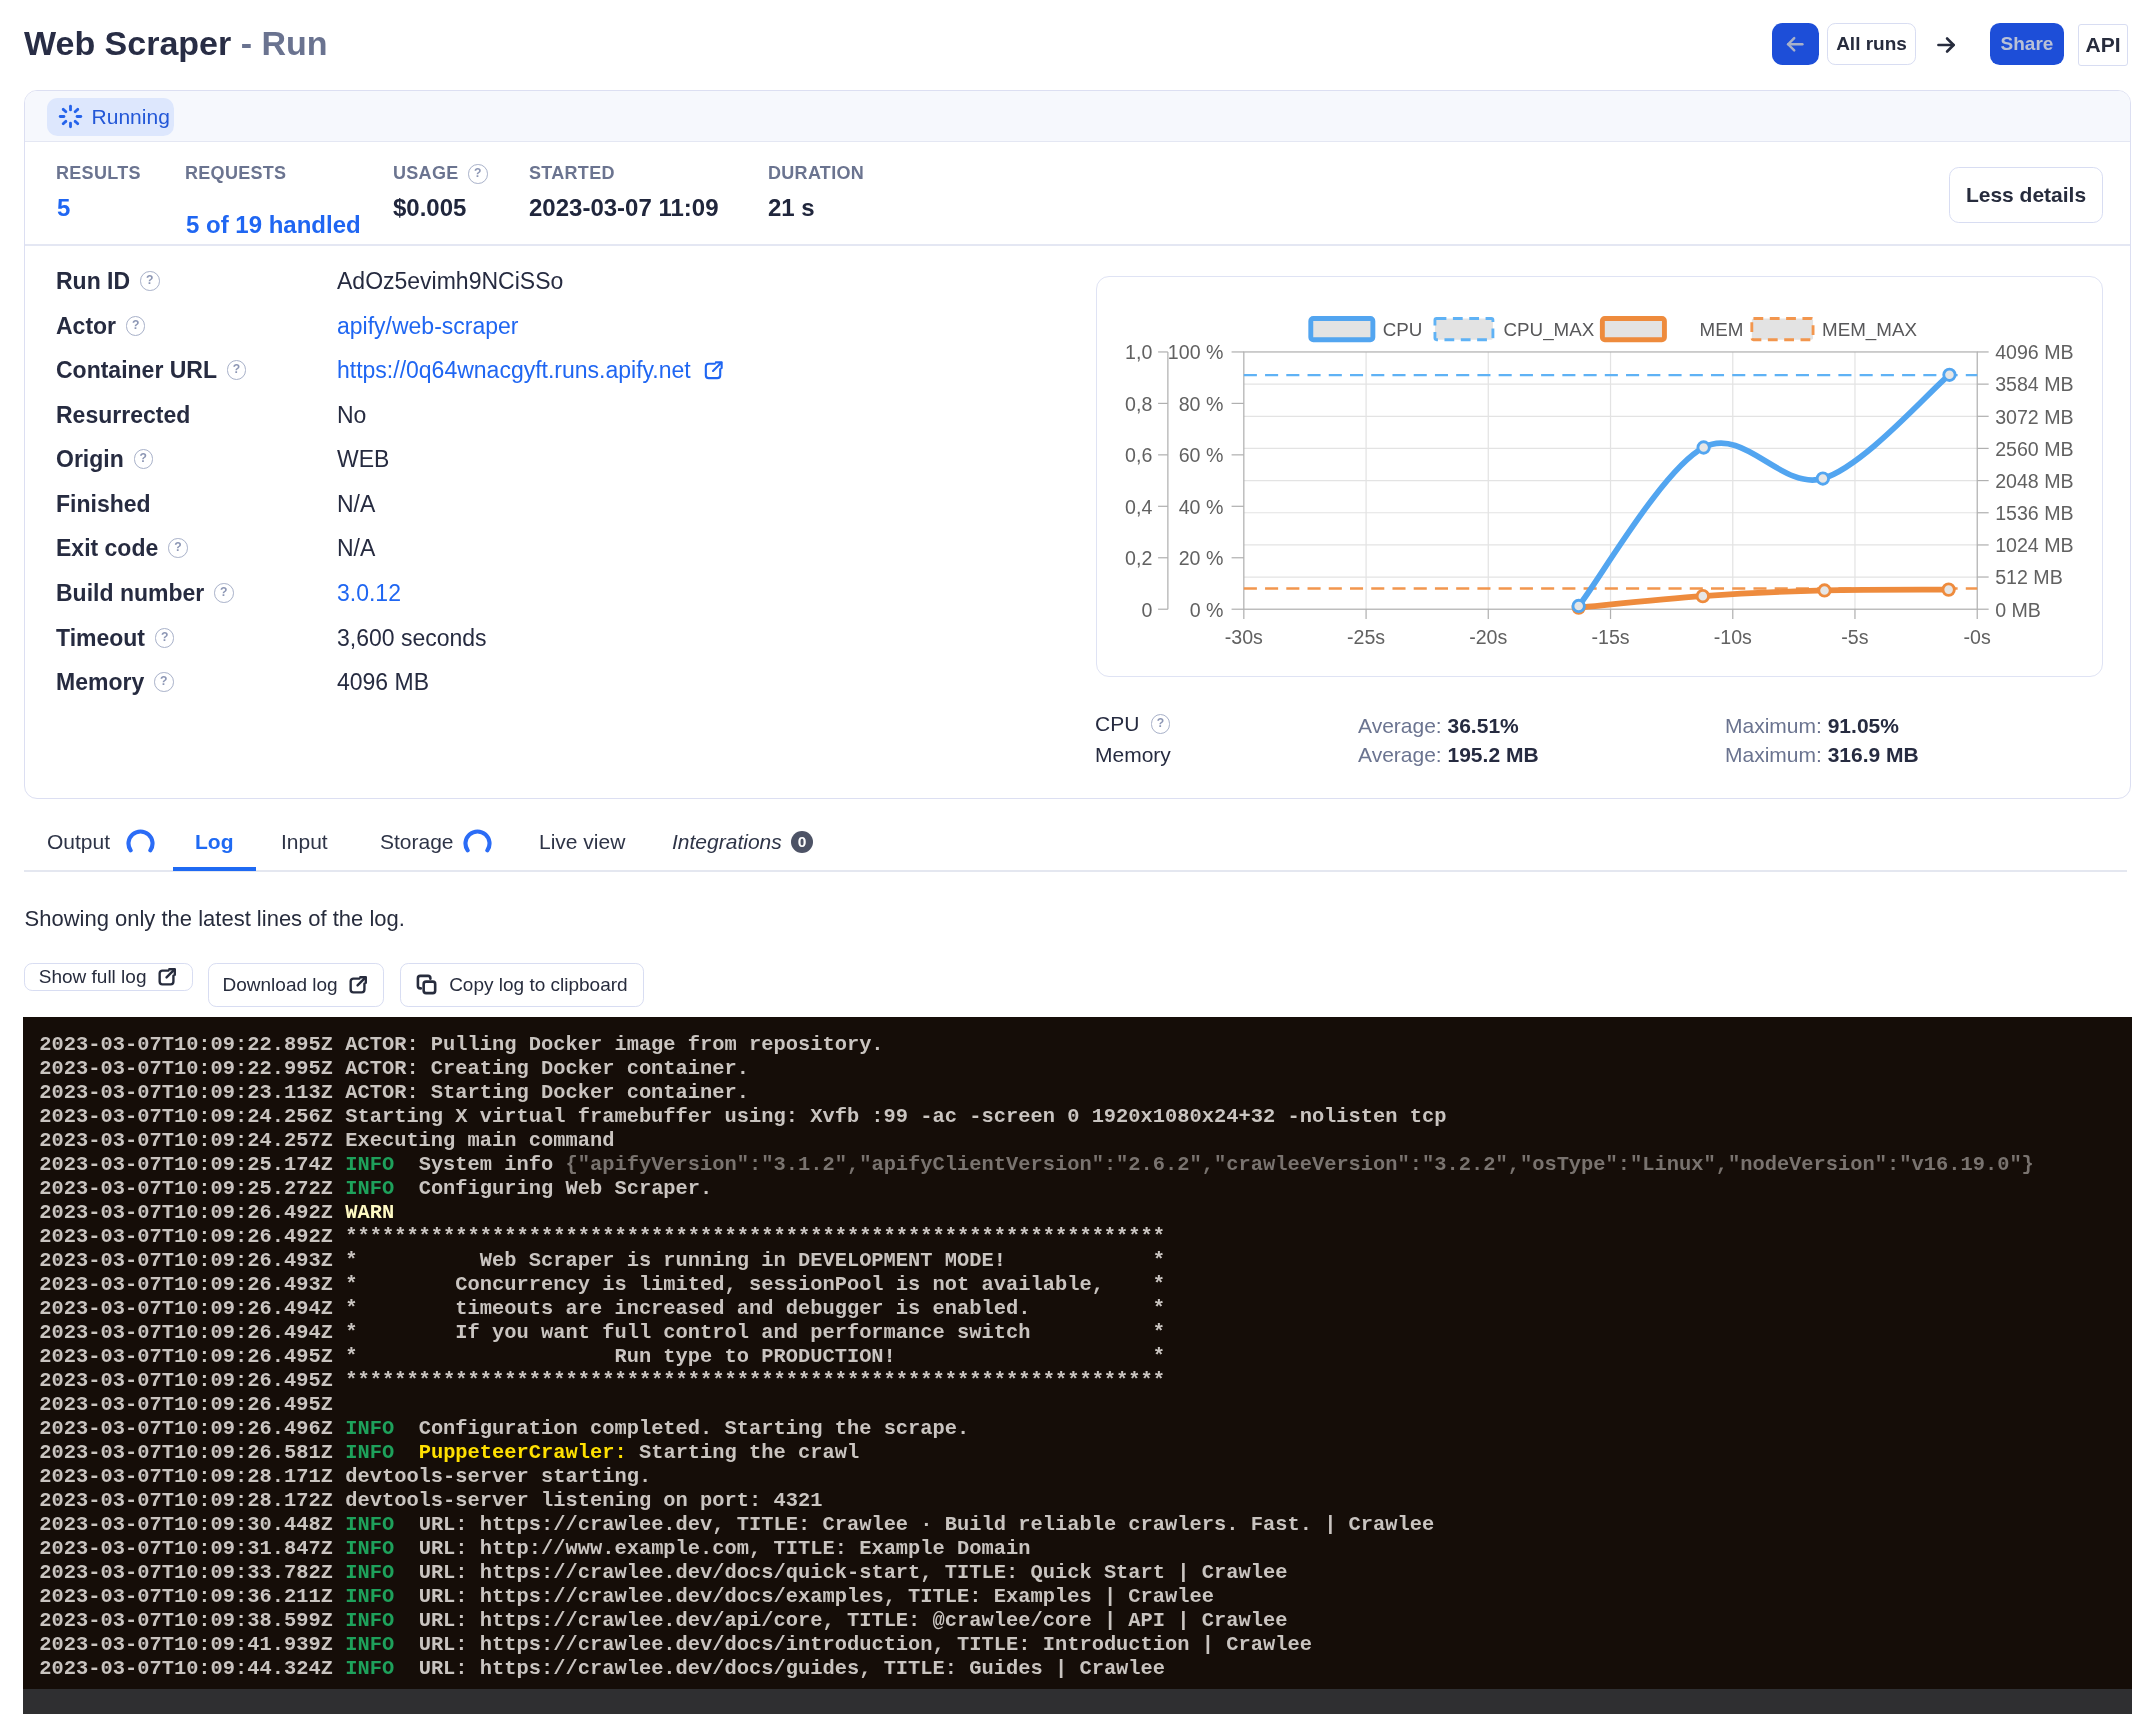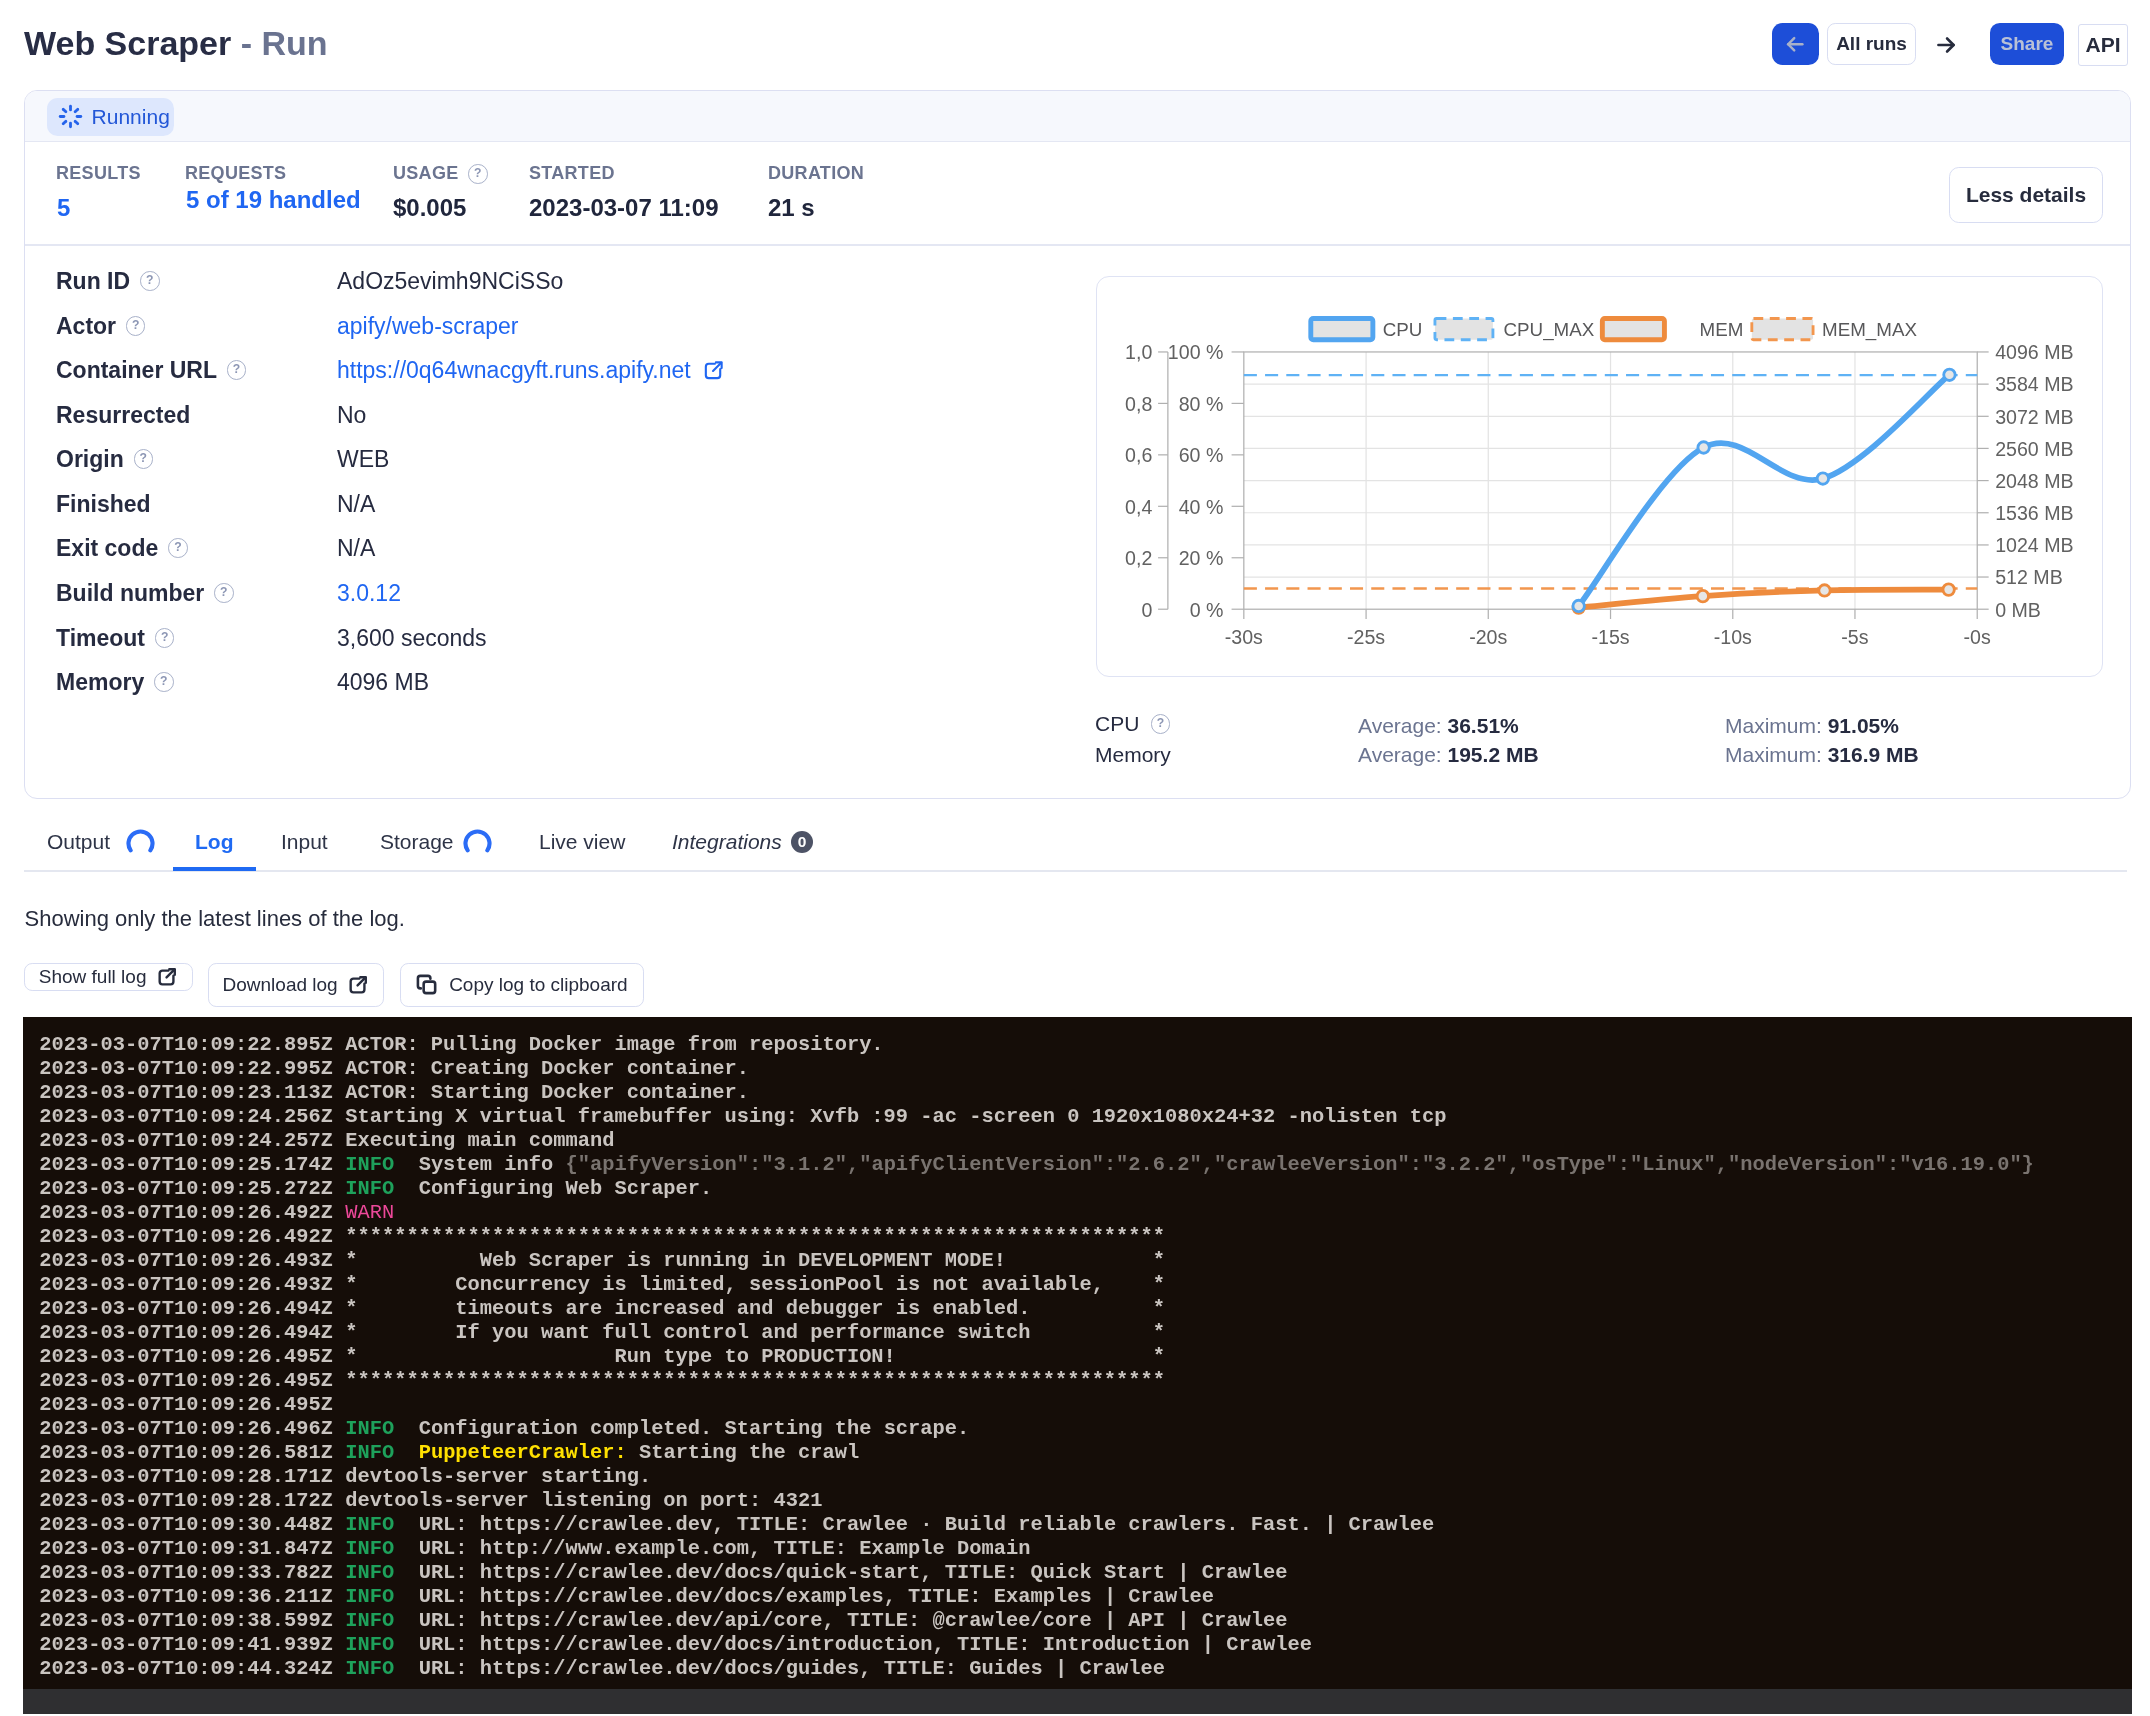--- a/index.html
+++ b/index.html
@@ -7,21 +7,21 @@
 .b{font-weight:bold;}
 .blue{color:#1f66f2;}
 .lbl{font-weight:bold;font-size:18px;color:#6b7490;letter-spacing:0.3px;}
 .val{font-weight:bold;font-size:24px;color:#20263c;}
 .qi{display:inline-block;width:19.6px;height:19.6px;border:1.6px solid #a8b1c9;border-radius:50%;color:#8c96b4;font-size:12.2px;font-weight:bold;text-align:center;line-height:16.3px;box-sizing:border-box;}
 .rowlab{font-size:23px;font-weight:bold;color:#262b40;display:flex;align-items:center;gap:9.8px;height:28px;}
 .rowval{font-size:23px;color:#262b40;display:flex;align-items:center;gap:11.4px;height:28px;}
 .btn{box-sizing:border-box;border:1.6px solid #d8ddf2;border-radius:8.2px;background:#fff;display:flex;align-items:center;justify-content:center;font-weight:bold;color:#272c3d;}
 .btn.dis{background:#1d4ed8;border:none;color:#b9c1d6;}
 .lg{color:#1ea15b;}
-.ly{color:#ec4899;font-weight:normal;}
+.ly{color:#fef9c3;font-weight:bold;}
 .ld{color:#79736f;}
 .ly2{color:#ffe000;}
 .val.blue,.rowval.blue,span.blue{color:#1f66f2 !important;}
 </style></head>
 <body>
 
 <div class="abs" style="left:24px;top:24px;font-size:34px;font-weight:bold;color:#282d45;">Web Scraper <span style="color:#6a7390;">- Run</span></div>
 <div class="abs btn dis" style="left:1772px;top:23px;width:47px;height:42px;border-radius:10.6px;">
   <svg width="24.5" height="24.5" viewBox="0 0 24 24" fill="none" stroke="#a9b1c8" stroke-width="2.4" stroke-linecap="round" stroke-linejoin="round">
       <path d="M19 12H5"></path>
@@ -53,21 +53,21 @@
         <line x1="-9.33" y1="9.33" x2="-5.94" y2="5.94"></line>
           <line x1="9.33" y1="-9.33" x2="5.94" y2="-5.94"></line>
       </g>
     </svg>
     <span style="margin-left:8.2px;font-size:21px;color:#2357d7;">Running</span>
   </div>
 
   <div class="abs lbl" style="left:31px;top:72px;">RESULTS</div>
   <div class="abs val blue" style="left:32px;top:103px;">5</div>
   <div class="abs lbl" style="left:160px;top:72px;">REQUESTS</div>
-  <div class="abs val blue" style="left:161px;top:95px;">5 of 19 handled</div>
+  <div class="abs val blue" style="left:161px;top:120px;">5 of 19 handled</div>
   <div class="abs lbl" style="left:368px;top:72px;">USAGE</div>
   <div class="abs qi" style="left:443px;top:73px;">?</div>
   <div class="abs val" style="left:368px;top:103px;">$0.005</div>
   <div class="abs lbl" style="left:504px;top:72px;">STARTED</div>
   <div class="abs val" style="left:504px;top:103px;">2023-03-07 11:09</div>
   <div class="abs lbl" style="left:743px;top:72px;">DURATION</div>
   <div class="abs val" style="left:743px;top:103px;">21 s</div>
   <div class="abs btn" style="left:1924px;top:76px;width:154px;height:56px;border-radius:9.8px;font-size:21px;">Less details</div>
   <div class="abs" style="left:0;top:153px;right:0;height:1.6px;background:#e4e7f3;"></div>
 

